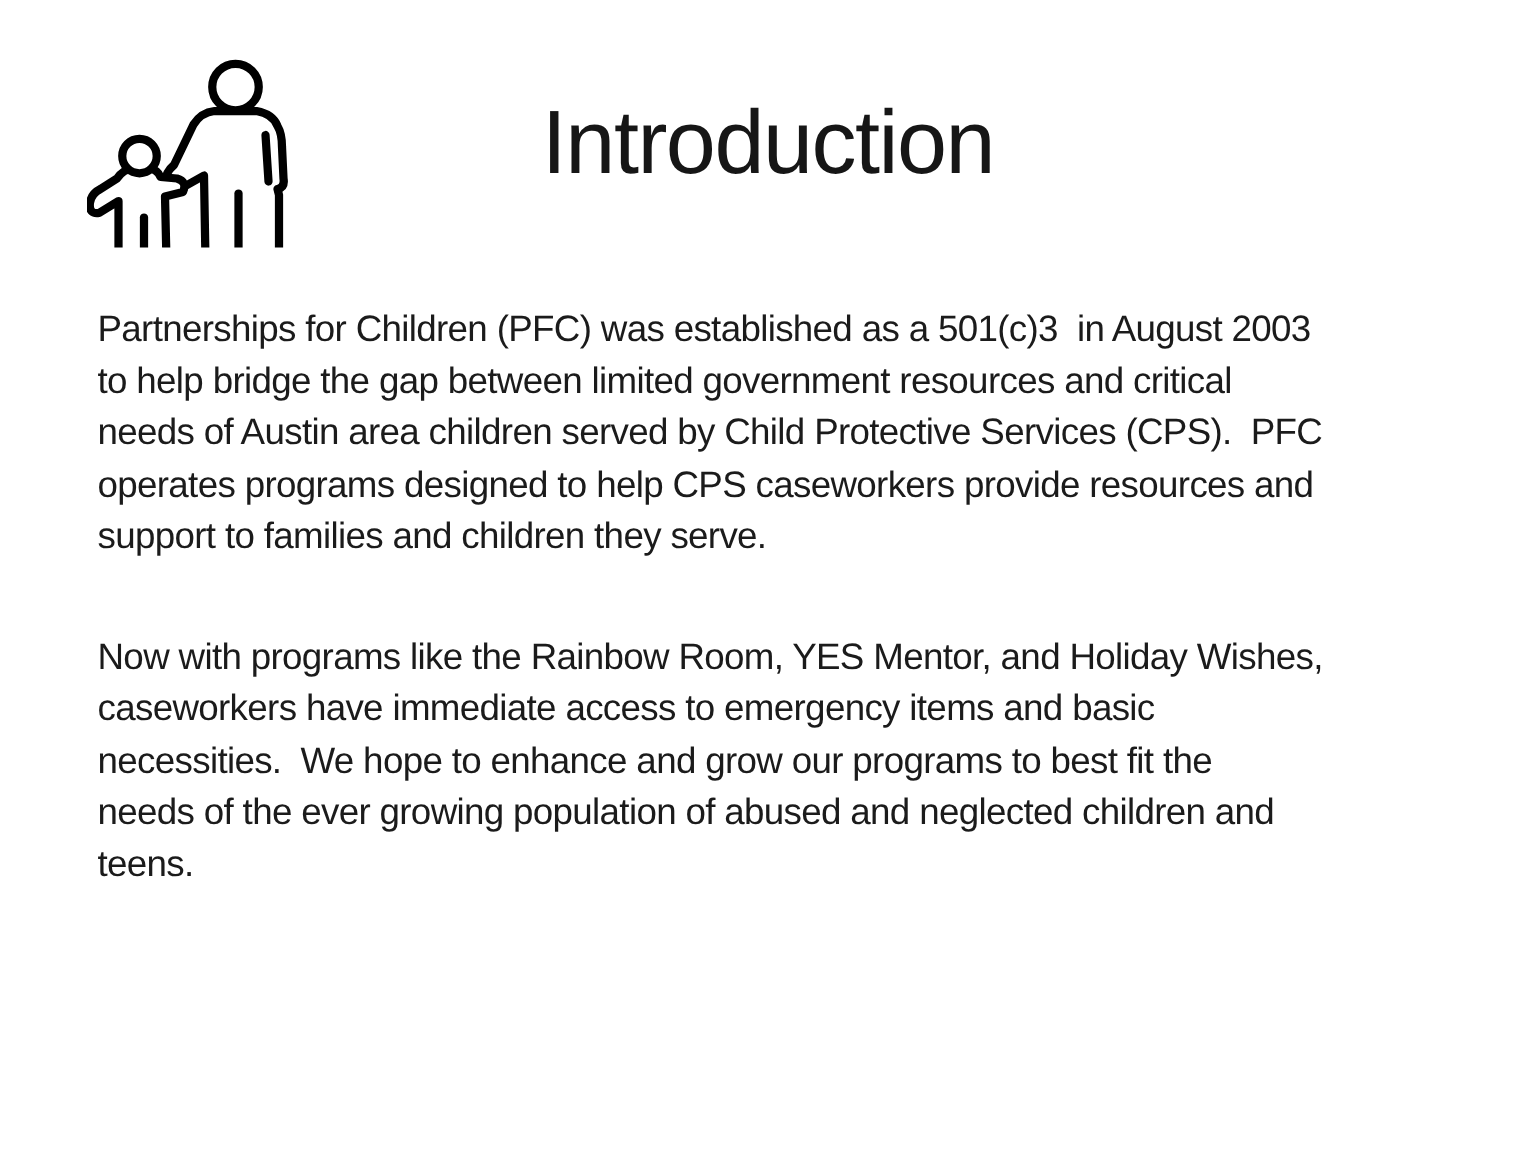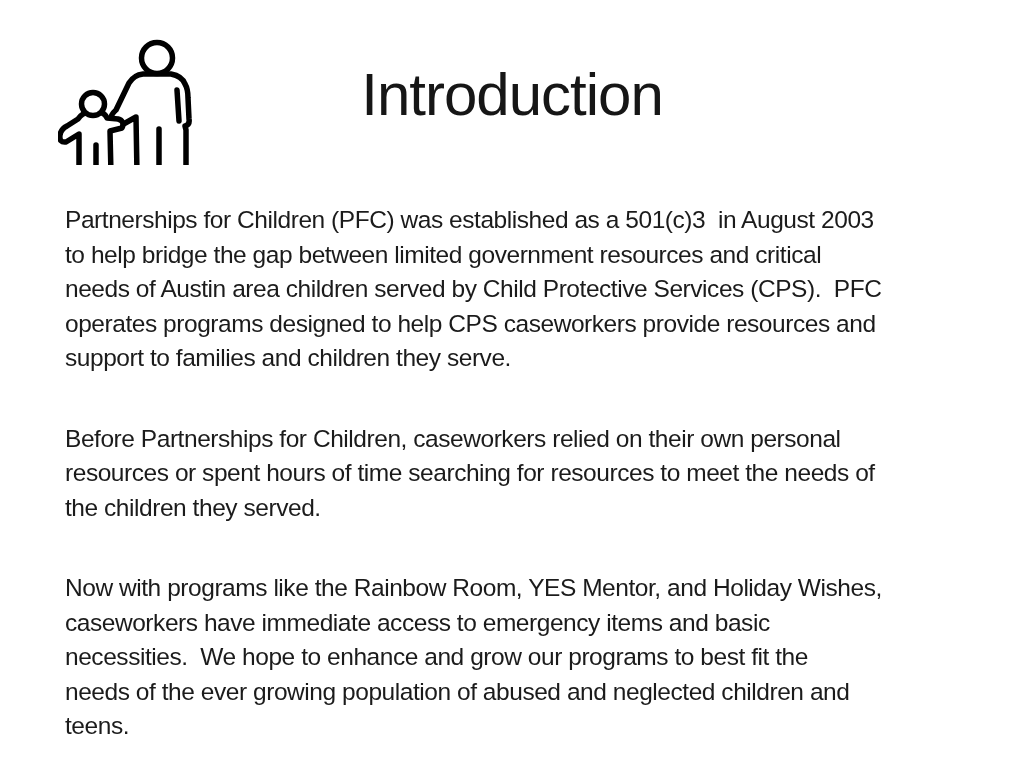--- a/index.html
+++ b/index.html
@@ -79,23 +79,20 @@
   </div>
 
   <h1 class="slide-title">Introduction</h1>
 
   <div class="body-text">
     <p>Partnerships for Children (PFC) was established as a 501(c)3  in August 2003
 to help bridge the gap between limited government resources and critical
 needs of Austin area children served by Child Protective Services (CPS).  PFC
 operates programs designed to help CPS caseworkers provide resources and
 support to families and children they serve.</p>
-    <p>Before Partnerships for Children, caseworkers relied on their own personal
-resources or spent hours of time searching for resources to meet the needs of
-the children they served.</p>
     <p>Now with programs like the Rainbow Room, YES Mentor, and Holiday Wishes,
 caseworkers have immediate access to emergency items and basic
 necessities.  We hope to enhance and grow our programs to best fit the
 needs of the ever growing population of abused and neglected children and
 teens.</p>
   </div>
 
 </div>
 
 </body></html>

